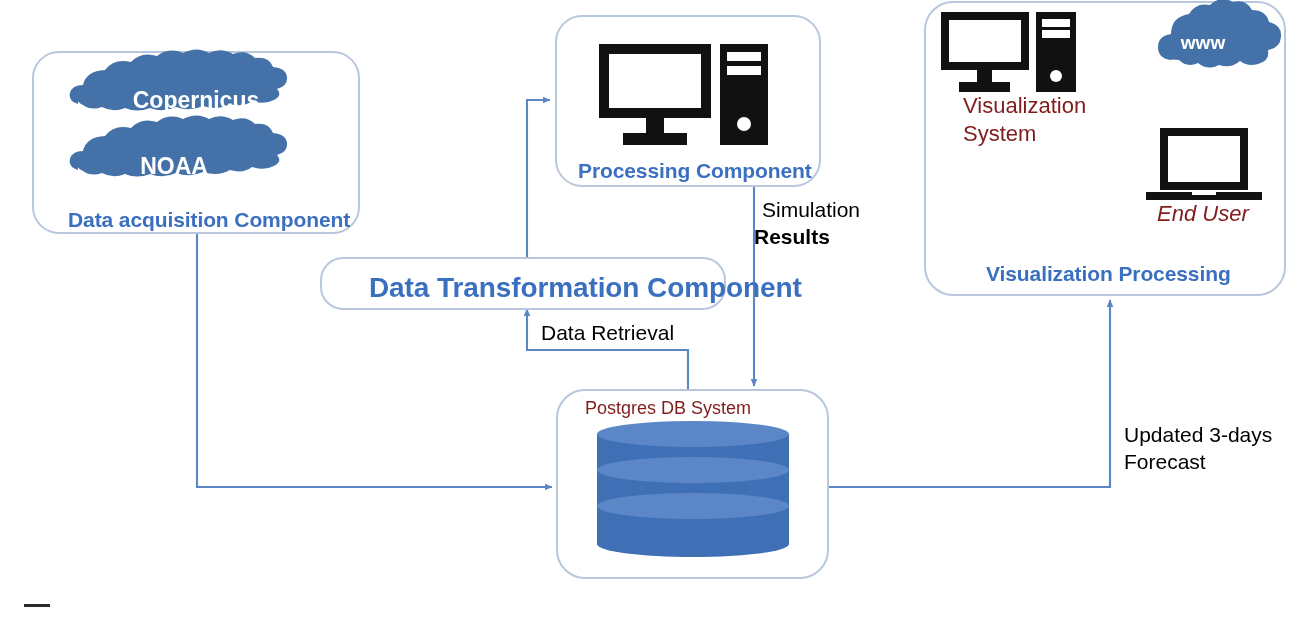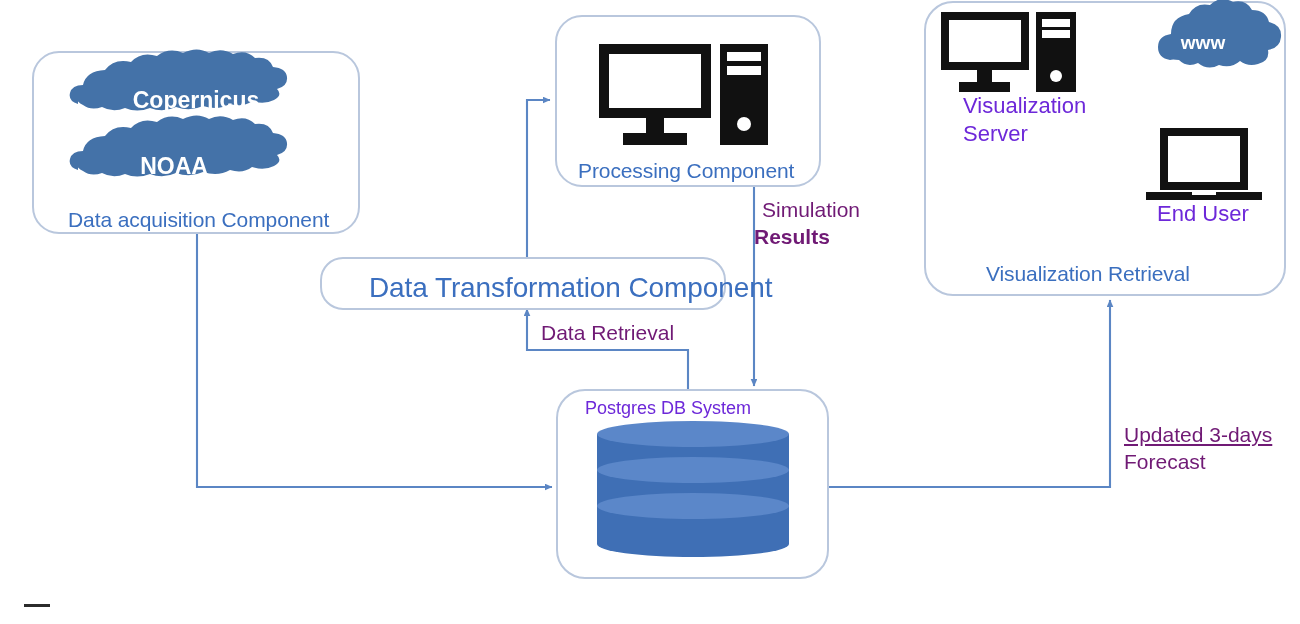--- a/index.html
+++ b/index.html
@@ -22,34 +22,34 @@
   svg.layer {
     position: absolute;
     top: 0;
     left: 0;
     width: 1300px;
     height: 624px;
     overflow: visible;
   }
   .comp-label {
     position: absolute;
-    font-weight: normal;
+    font-weight: bold;
     color: #3b6fbf;
     white-space: nowrap;
     letter-spacing: -0.1px;
   }
   .plain-label {
     position: absolute;
-    color: #6d28d9;
+    color: #7f1d1d;
     white-space: nowrap;
     line-height: 1.22;
   }
   .edge-label {
     position: absolute;
-    color: #701a75;
+    color: #000000;
     white-space: nowrap;
     line-height: 1.25;
     font-size: 21px;
   }
   .cloud-text {
     font-weight: bold;
     fill: #ffffff;
   }
 </style>
 </head>
@@ -175,29 +175,29 @@
     </g>
 
     <g fill="#111111">
       <path d="M1160,128 h88 v62 h-88 z M1168,136 h72 v46 h-72 z" fill-rule="evenodd"></path>
       <path d="M1146,192 h116 v8 h-116 z"></path>
       <rect x="1192" y="190" width="24" height="5" fill="#ffffff"></rect>
     </g>
   </svg>
 
   <div class="plain-label" style="left:963px; top:93px; font-size:22px;">Visualization</div>
-  <div class="plain-label" style="left:963px; top:121px; font-size:22px;">Server</div>
-
-  <div class="plain-label" style="left:1157px; top:201px; font-size:22px;">End User</div>
-
-  <div class="comp-label" style="left:986px; top:262px; font-size:21px;">Visualization Retrieval</div>
+  <div class="plain-label" style="left:963px; top:121px; font-size:22px;">System</div>
+
+  <div class="plain-label" style="left:1157px; top:201px; font-size:22px;font-style:italic;">End User</div>
+
+  <div class="comp-label" style="left:986px; top:262px; font-size:21px;">Visualization Processing</div>
 
   <div class="edge-label" style="left:762px; top:197px;">Simulation</div>
   <div class="edge-label" style="left:754px; top:224px;font-weight:bold;">Results</div>
 
   <div class="edge-label" style="left:541px; top:320px;">Data Retrieval</div>
 
-  <div class="edge-label" style="left:1124px; top:422px;text-decoration:underline;">Updated 3-days</div>
+  <div class="edge-label" style="left:1124px; top:422px;">Updated 3-days</div>
   <div class="edge-label" style="left:1124px; top:449px;">Forecast</div>
 
   <div style="position:absolute; left:24px; top:604px; width:26px; height:3px; background:#2b2b2b;"></div>
 
 </div>
 
 </body></html>

